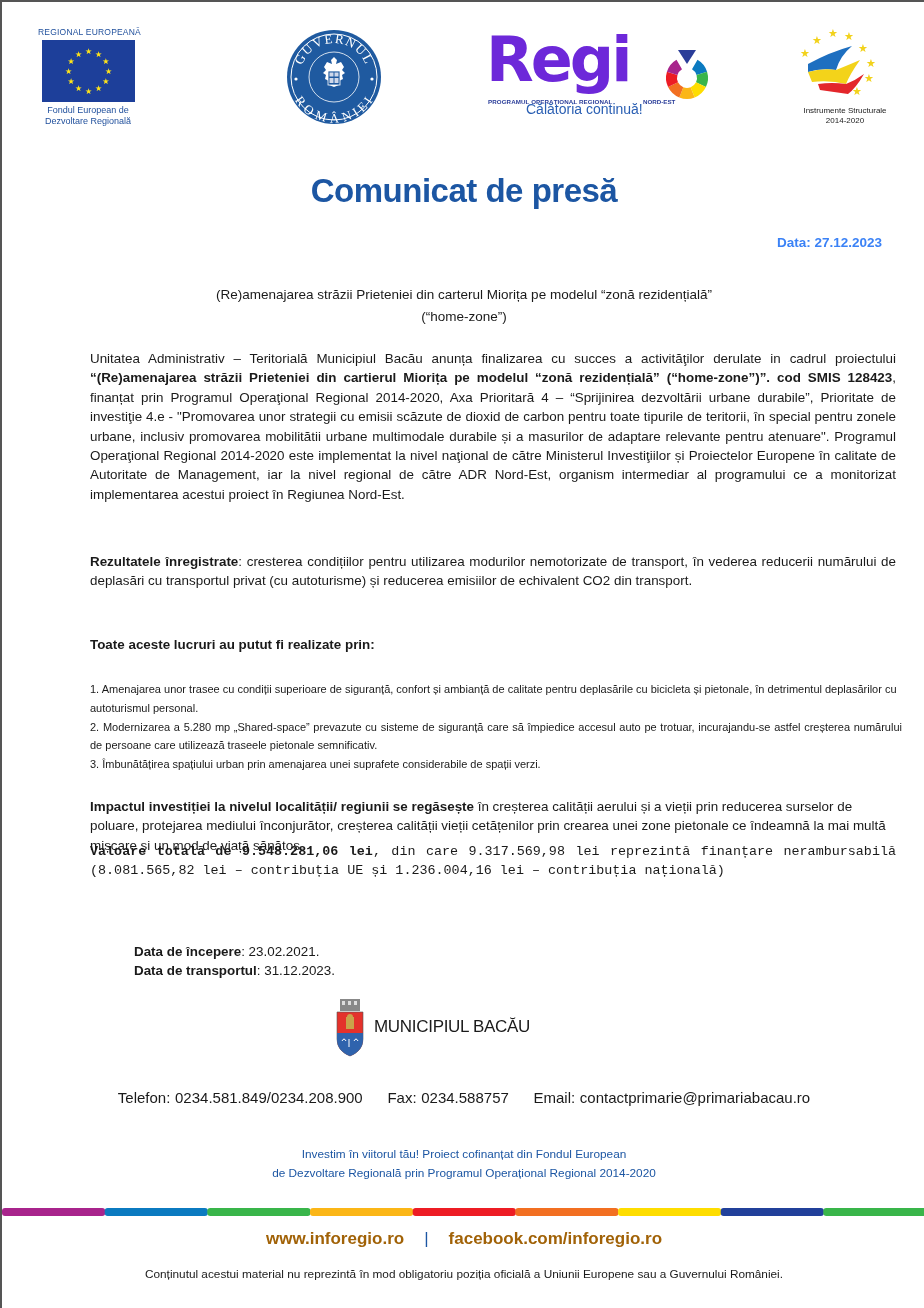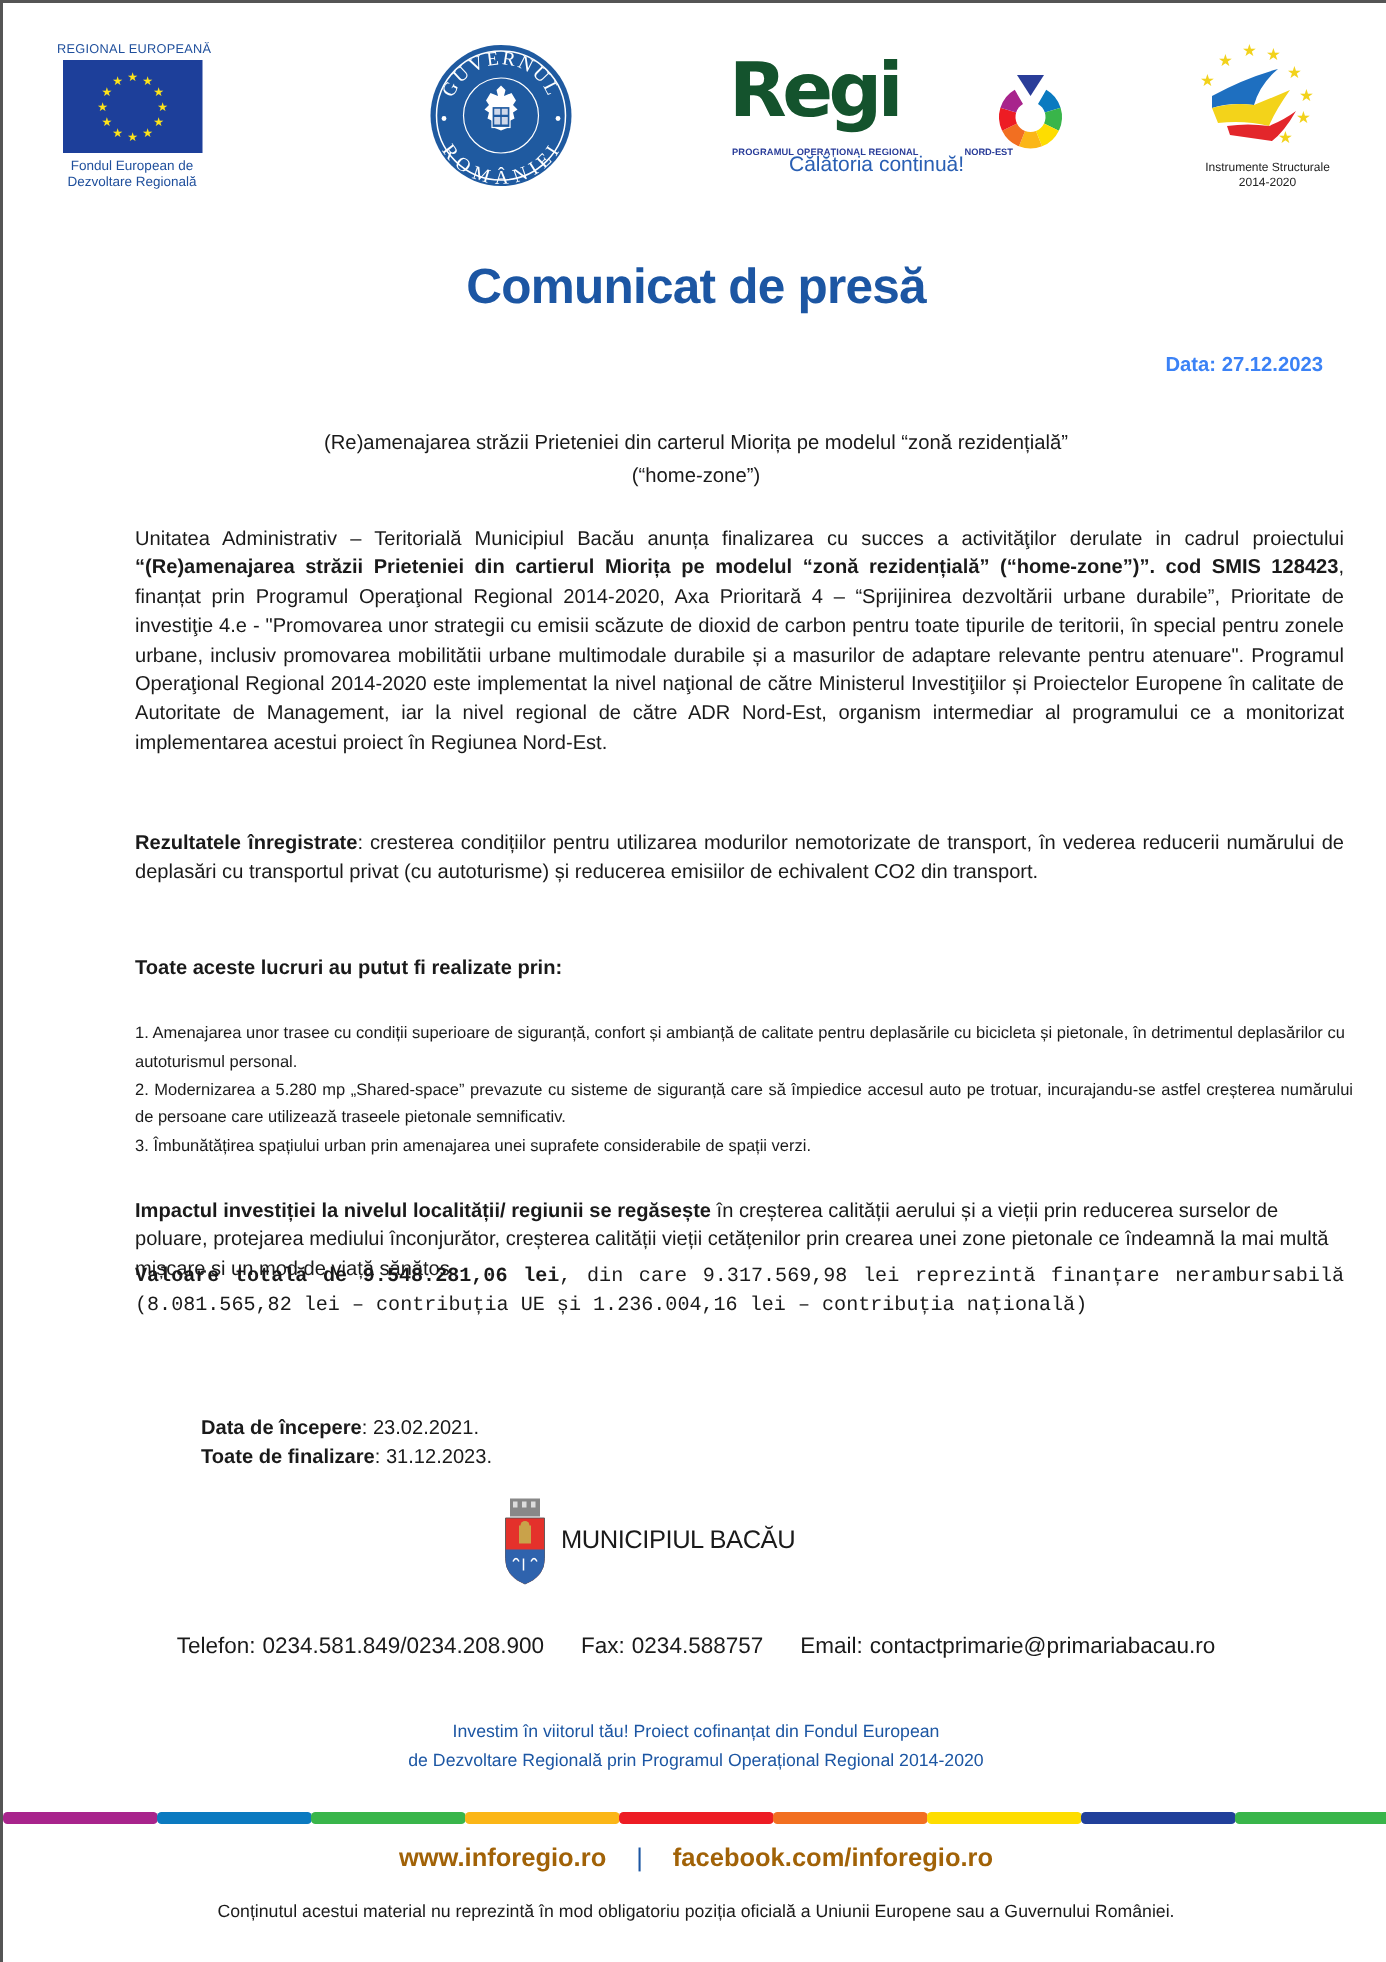--- a/index.html
+++ b/index.html
@@ -16,21 +16,21 @@
     
     .eu-logo { left: 36px; top: 25px; width: 100px; text-align: center; }
     .eu-logo .cap { font-size: 8.5px; color: #1f4f9c; letter-spacing: 0.2px; white-space: nowrap; }
     .eu-flag { width: 93px; height: 62px; background: #1d3f9a; margin: 3px auto 3px auto; position: relative; }
     .eu-flag svg { position: absolute; left: 0; top: 0; }
     .eu-logo .sub { font-size: 9px; color: #1f4f9c; line-height: 11px; white-space: nowrap; }
 
     .gov-logo { left: 284px; top: 27px; width: 96px; height: 96px; }
 
     .regio-logo { left: 484px; top: 28px; width: 230px; height: 100px; }
-    .regio-word { position: absolute; left: 0; top: -10px; font-family: "DejaVu Sans", sans-serif; font-weight: bold; font-size: 50px; color: #14532d; letter-spacing: -3px; line-height: 80px; }
+    .regio-word { position: absolute; left: 0; top: -10px; font-family: "DejaVu Sans", sans-serif; font-weight: bold; font-size: 62px; color: #6d28d9; letter-spacing: -3px; line-height: 80px; }
     .regio-wheel { position: absolute; left: 177px; top: 18px; }
     .regio-prog { position: absolute; left: 2px; top: 68px; font-size: 6.2px; font-weight: bold; color: #2a3d99; letter-spacing: 0.1px; white-space: nowrap; }
     .regio-ne { position: absolute; left: 157px; top: 68px; font-size: 6.2px; font-weight: bold; color: #2a3d99; white-space: nowrap; }
     .regio-tag { position: absolute; left: 40px; top: 71px; font-size: 14px; color: #2a5fb3; white-space: nowrap; }
 
     .is-logo { left: 788px; top: 20px; width: 110px; height: 110px; text-align: center; }
     .is-logo .cap { font-size: 8px; color: #222; white-space: nowrap; line-height: 10px; }
 
     
     .title { left: 0; top: 170px; width: 924px; text-align: center; font-size: 33px; font-weight: bold; color: #1c56a3; font-family: "Liberation Sans", sans-serif; letter-spacing: -0.5px; }
@@ -192,21 +192,21 @@
 <div class="abs body p4" style="text-align:left;">
   <span class="b">Impactul investiției la nivelul localității/ regiunii se regăsește</span><span> în creșterea calității aerului și a vieții prin reducerea surselor de poluare, protejarea mediului înconjurător, creșterea calității vieții cetățenilor prin crearea unei zone pietonale ce îndeamnă la mai multă mișcare și un mod de viață sănătos.</span>
 </div>
 
 <div class="abs body p5">
   <span class="b">Valoare totală de 9.548.281,06 lei</span><span>, din care 9.317.569,98 lei reprezintă finanțare nerambursabilă (8.081.565,82 lei – contribuția UE și 1.236.004,16 lei – contribuția națională)</span>
 </div>
 
 <div class="abs body p6">
   <div><span class="b">Data de începere</span><span>: 23.02.2021.</span></div>
-  <div><span class="b">Toate de finalizare</span><span>: 31.12.2023.</span></div>
+  <div><span class="b">Data de transportul</span><span>: 31.12.2023.</span></div>
 </div>
 
 <div class="abs muni">
   <svg width="28" height="60" viewBox="0 0 28 60">
     <rect x="4" y="2" width="20" height="12" fill="#888"></rect>
     <rect x="6" y="4" width="3" height="4" fill="#ddd"></rect>
       <rect x="12" y="4" width="3" height="4" fill="#ddd"></rect>
       <rect x="18" y="4" width="3" height="4" fill="#ddd"></rect>
     <path d="M1 15 H27 V42 Q27 54 14 59 Q1 54 1 42 Z" fill="#e4312b" stroke="#555" stroke-width="0.6"></path>
     <path d="M1 36 H27 V42 Q27 54 14 59 Q1 54 1 42 Z" fill="#2f63ad"></path>

